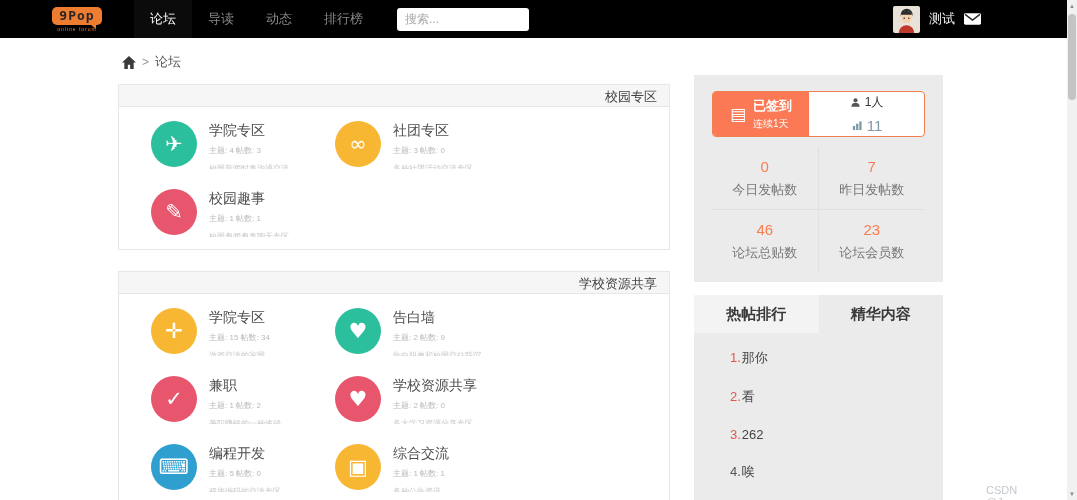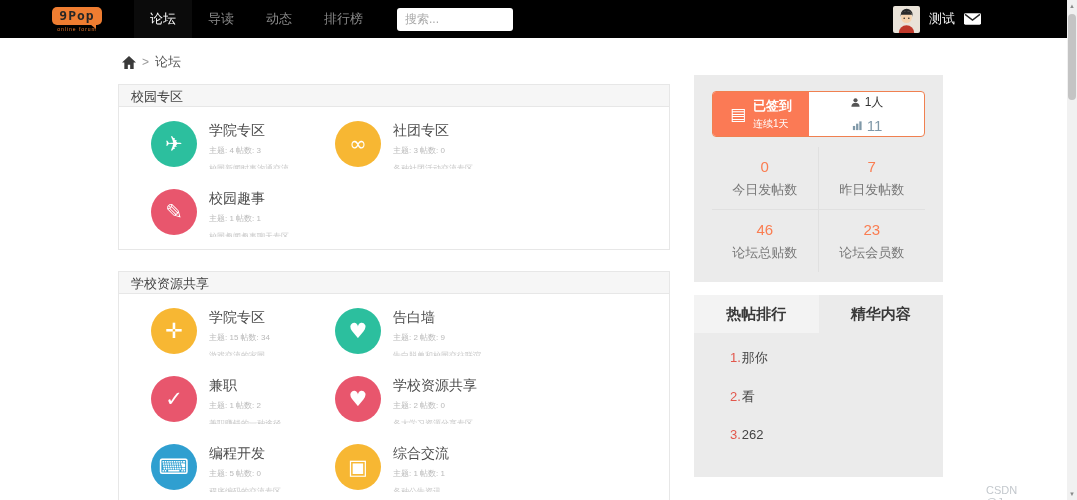--- a/index.html
+++ b/index.html
@@ -9,37 +9,37 @@
   
   .navbar { position:absolute; left:0; top:0; width:1067px; height:38px; background:#000000; display:flex; align-items:center; }
   .logo { margin-left:42px; width:70px; text-align:center; cursor:pointer; }
   .logo-bubble { position:relative; display:inline-block; background:#ef7d31; border-radius:5px; padding:1px 7px 2px; font-family:"DejaVu Sans Mono",monospace; font-weight:bold; font-size:13px; color:#262626; letter-spacing:1px; }
   .logo-bubble:after { content:""; position:absolute; right:6px; bottom:-4px; border-left:6px solid transparent; border-top:5px solid #ef7d31; }
   .logo-tagline { font-size:5px; color:#ef7d31; letter-spacing:1px; margin-top:1px; }
   .nav-items { display:flex; height:38px; margin-left:22px; }
   .nav-item { display:flex; align-items:center; padding:0 16px; font-size:13px; color:#8a8a8a; cursor:pointer; }
   .nav-item.active { background:#0b0b0b; color:#ffffff; }
   .search-box { margin-left:18px; }
-  .search-box input { width:116px; height:23px; border:none; border-radius:3px; padding:0 8px; font-size:12px; color:#333; background:#fff; outline:none; }
+  .search-box input { width:132px; height:23px; border:none; border-radius:3px; padding:0 8px; font-size:12px; color:#333; background:#fff; outline:none; }
   .search-box input::placeholder { color:#aaa; }
   .nav-right { margin-left:auto; margin-right:86px; display:flex; align-items:center; gap:9px; }
   .avatar { width:27px; height:27px; border-radius:2px; overflow:hidden; cursor:pointer; flex:none; }
   .nav-user { color:#f2f2f2; font-size:13px; cursor:pointer; }
   .mail-icon { cursor:pointer; display:flex; }
 
   
   .breadcrumb { position:absolute; left:122px; top:53px; display:flex; align-items:center; gap:6px; font-size:13px; color:#666; }
   .crumb-sep { color:#999; font-size:12px; }
   .crumb-link { color:#555; cursor:pointer; }
 
   
   .main { position:absolute; left:118px; top:84px; width:552px; }
   .section { border:1px solid #e7e7e7; background:#fff; margin-bottom:21px; }
   .section + .section { margin-bottom:10px; }
-  .section-header { background:#f6f6f6; border-bottom:1px solid #e7e7e7; padding:4px 12px; font-size:13px; color:#444; height:22px; line-height:15px; }
+  .section-header { background:#f6f6f6; border-bottom:1px solid #e7e7e7; padding:4px 12px; font-size:13px; color:#444; height:22px; line-height:15px;text-align:right; }
   .section-body { display:flex; flex-wrap:wrap; padding:4px 0 2px; }
   .cat { width:184px; display:flex; padding:10px 0 10px 32px; height:68px; cursor:pointer; }
   .cat-icon { width:46px; height:46px; border-radius:50%; flex:none; display:flex; align-items:center; justify-content:center; color:#fff; font-family:"DejaVu Sans",sans-serif; font-size:21px; }
   .cat-text { margin-left:12px; padding-top:1px; overflow:hidden; }
   .cat-title { font-size:14px; color:#4d4d4d; margin-bottom:5px; white-space:nowrap; }
   .cat-stats { font-size:8px; color:#b9b9b9; margin-bottom:7px; white-space:nowrap; }
   .cat-desc { font-size:8px; color:#c7c7c7; white-space:nowrap; }
 
   
   .sidebar { position:absolute; left:694px; top:75px; width:249px; }
@@ -287,20 +287,21 @@
 
     <div class="panel" style="min-height:182px;">
       <div class="tabs">
         <span class="tab active">热帖排行</span>
         <span class="tab">精华内容</span>
       </div>
       <ul class="rank-list">
         <li><span class="rank-num">1.</span><span class="rank-text">那你</span></li>
         <li><span class="rank-num">2.</span><span class="rank-text">看</span></li>
         <li><span class="rank-num">3.</span><span class="rank-text">262</span></li>
+        <li><span class="rank-num">4.</span><span class="rank-text">唉</span></li>
       </ul>
     </div>
 
   </div>
 
   <div class="watermark">CSDN @Java_wucso</div>
 
   <div class="scrollbar">
     <div class="sb-arrow">▲</div>
     <div class="sb-thumb"></div>

